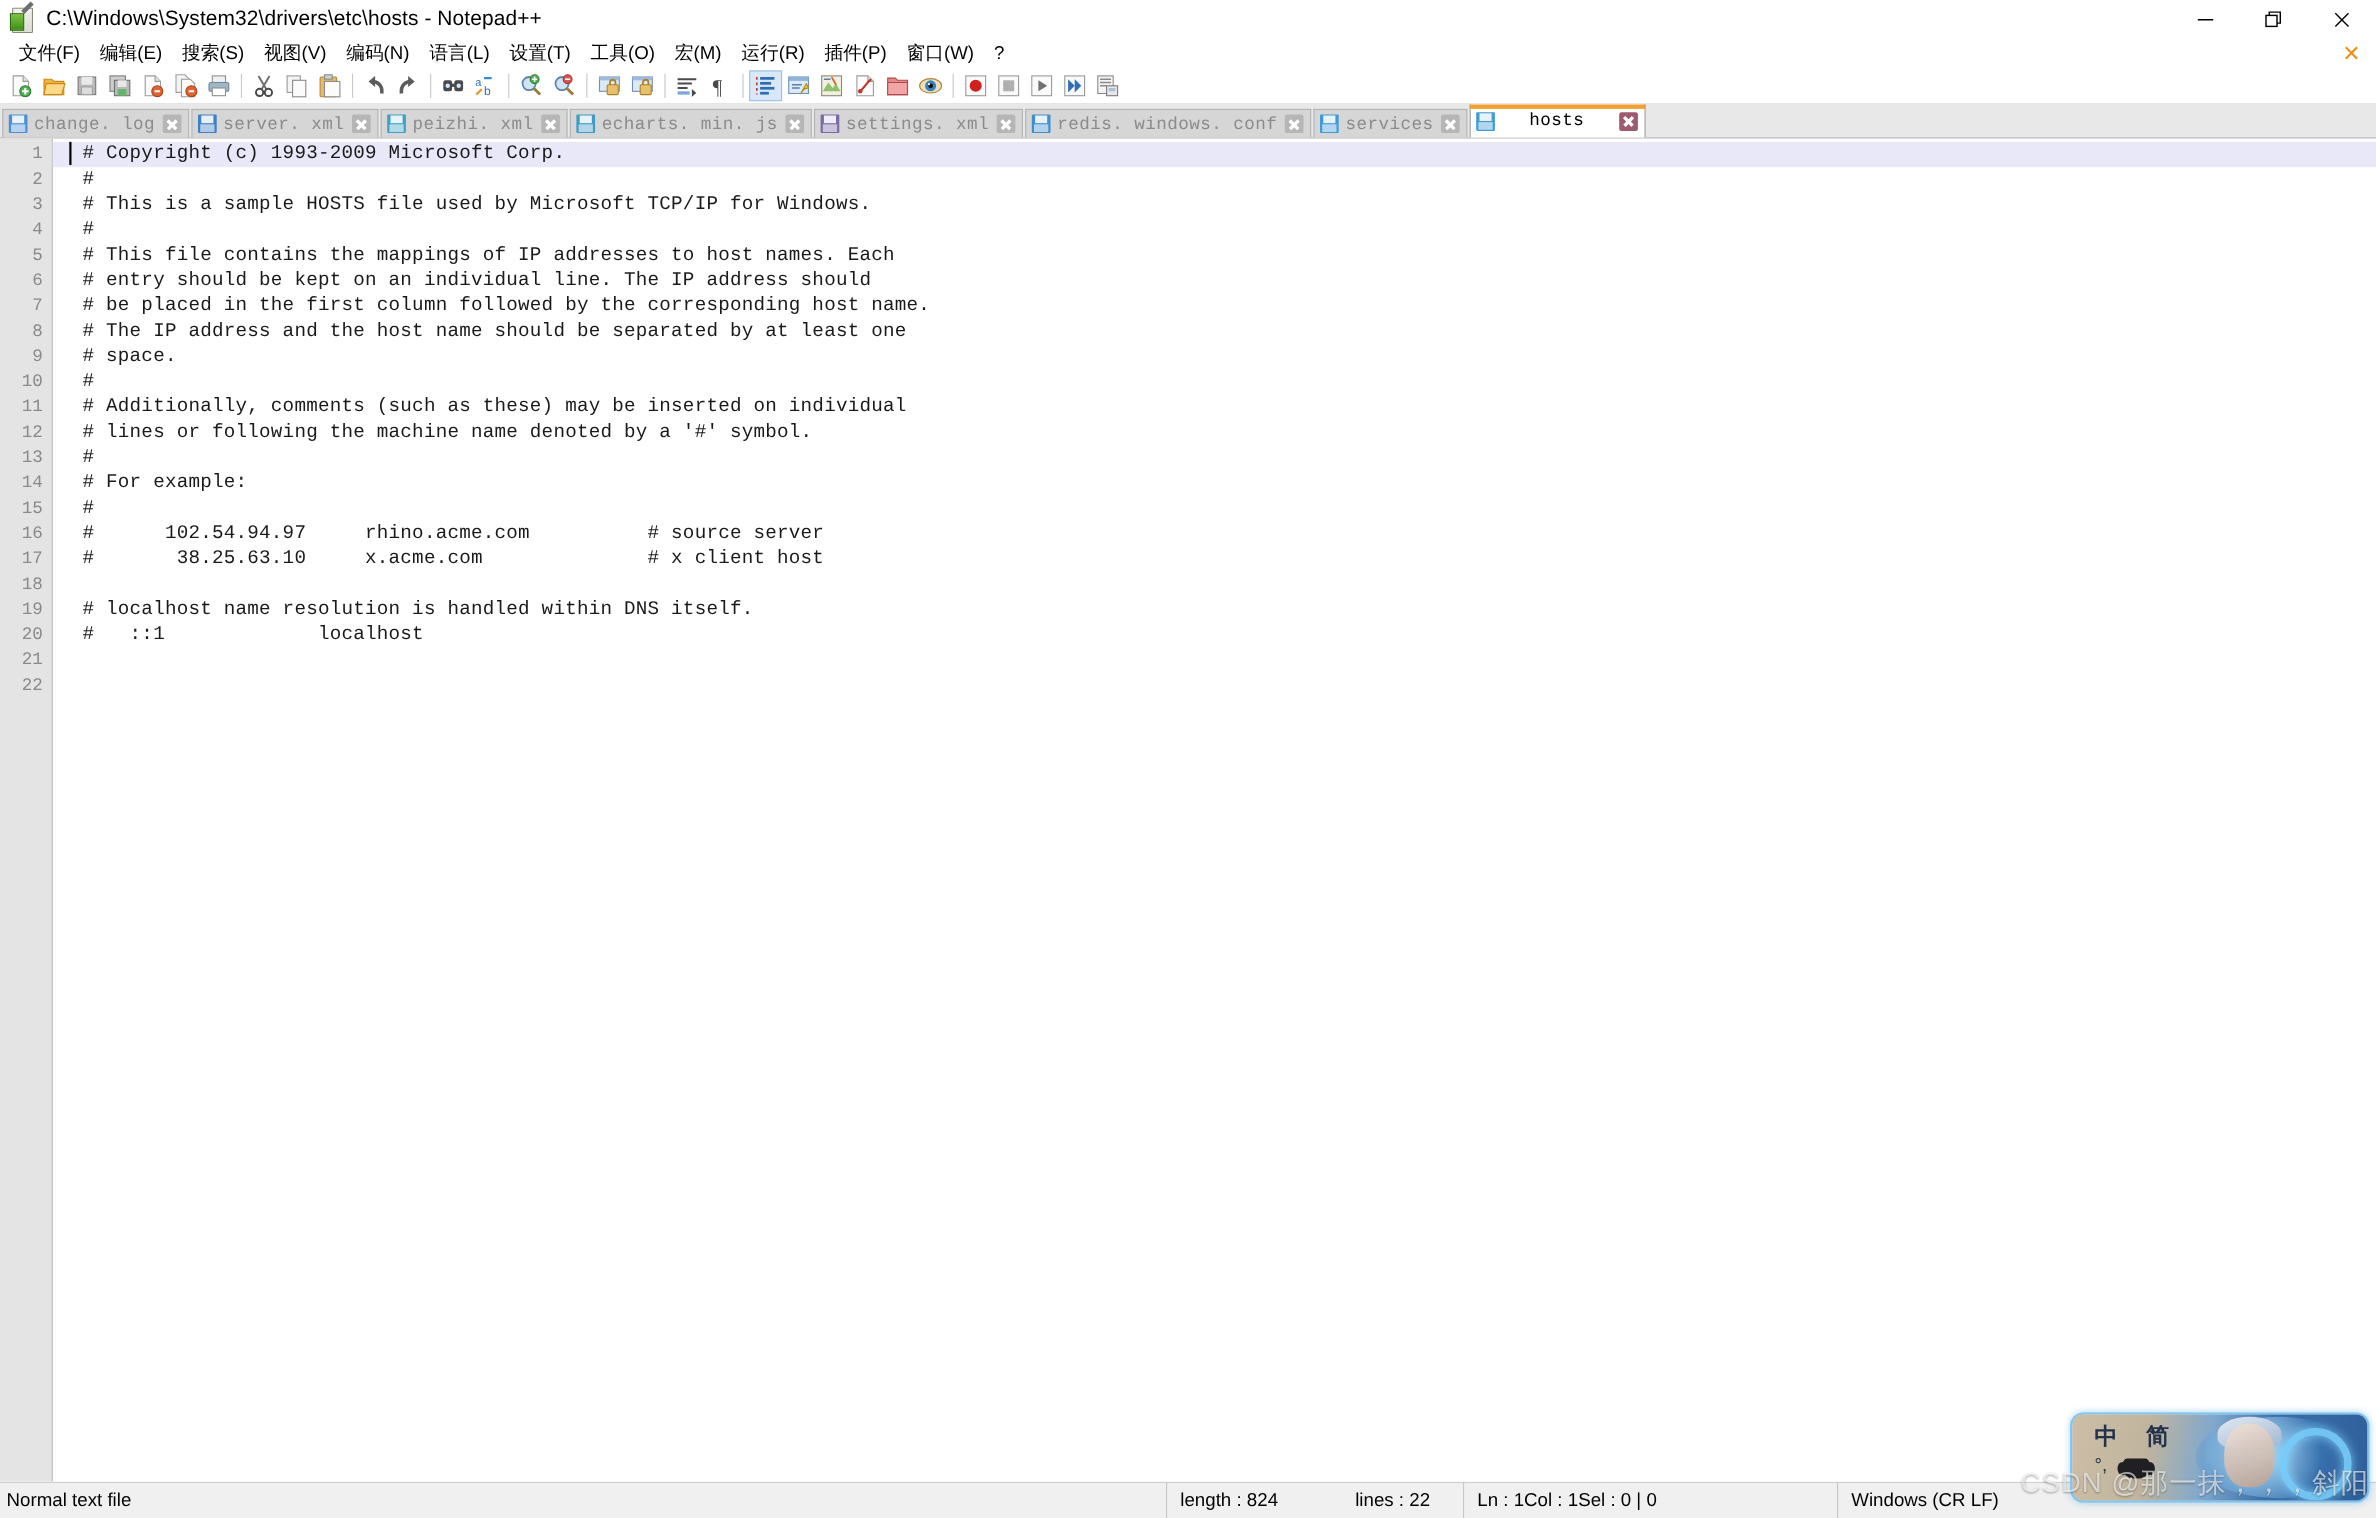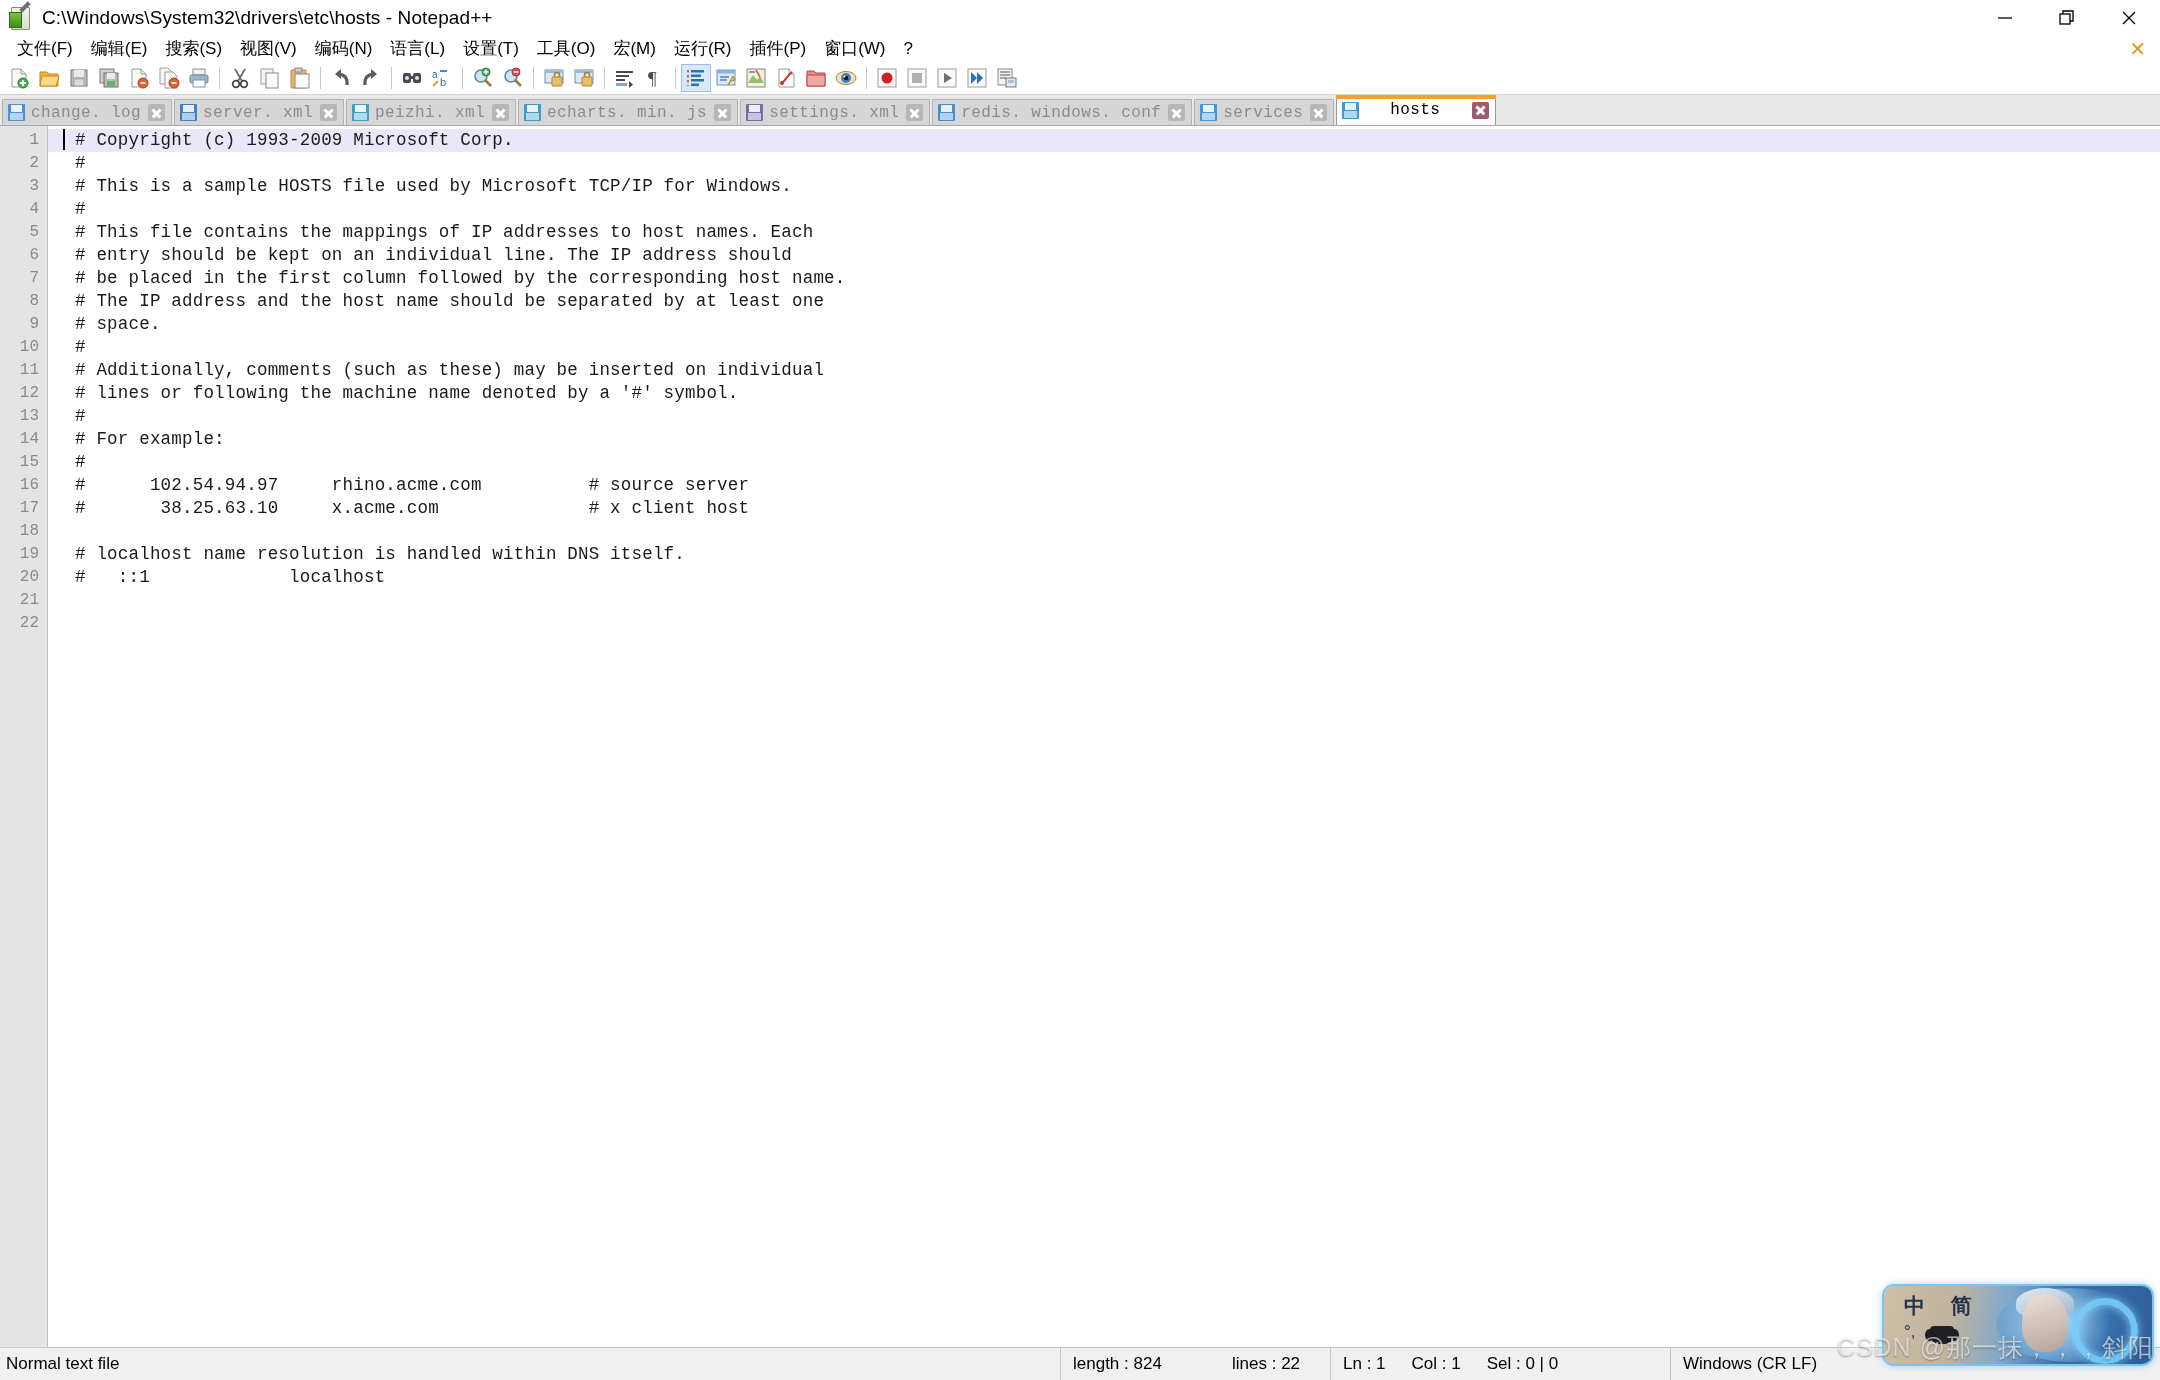--- a/index.html
+++ b/index.html
@@ -61,21 +61,21 @@
   .cline.cur{background:#e8e8f8;}
   .caret{position:absolute;left:15px;top:3px;width:2px;height:21px;background:#000;}
 
   
   .statusbar{height:32px;background:#f0f0f0;border-top:1px solid #c6c6c6;display:flex;align-items:center;flex:0 0 32px;font-size:17px;color:#000;}
   .sb{padding:0 12px;height:32px;display:flex;align-items:center;white-space:nowrap;box-sizing:border-box;}
   .sb.sep{border-left:1px solid #c6c6c6;}
   .sb-doc{width:1060px;padding-left:6px;}
   .sb-len{width:160px;}
   .sb-lines{width:110px;}
-  .sb-pos{width:340px;display:flex;gap:26px;}
+  .sb-pos{width:340px;display:flex;}
   .sb-eol{width:auto;}
 
   
   .ime{position:absolute;right:8px;bottom:16px;width:268px;height:78px;border-radius:10px;overflow:hidden;
        background:linear-gradient(100deg,#cdbfa6 0%,#c0b49e 26%,#7fa8cd 46%,#3d6fa8 66%,#2e5f9b 100%);
        box-shadow:0 0 0 2px #7fc4ef, 0 0 8px rgba(80,170,230,.8);}
   .ime .glow1{position:absolute;right:6px;top:2px;width:150px;height:74px;border-radius:50%;
        background:radial-gradient(circle at 40% 45%, rgba(190,235,255,.95), rgba(60,140,210,.25) 55%, rgba(20,60,110,0) 75%);}
   .ime .face{position:absolute;right:84px;top:8px;width:46px;height:58px;border-radius:48% 48% 42% 42%;
        background:linear-gradient(160deg,#efe3da,#b9a193);opacity:.92;}

